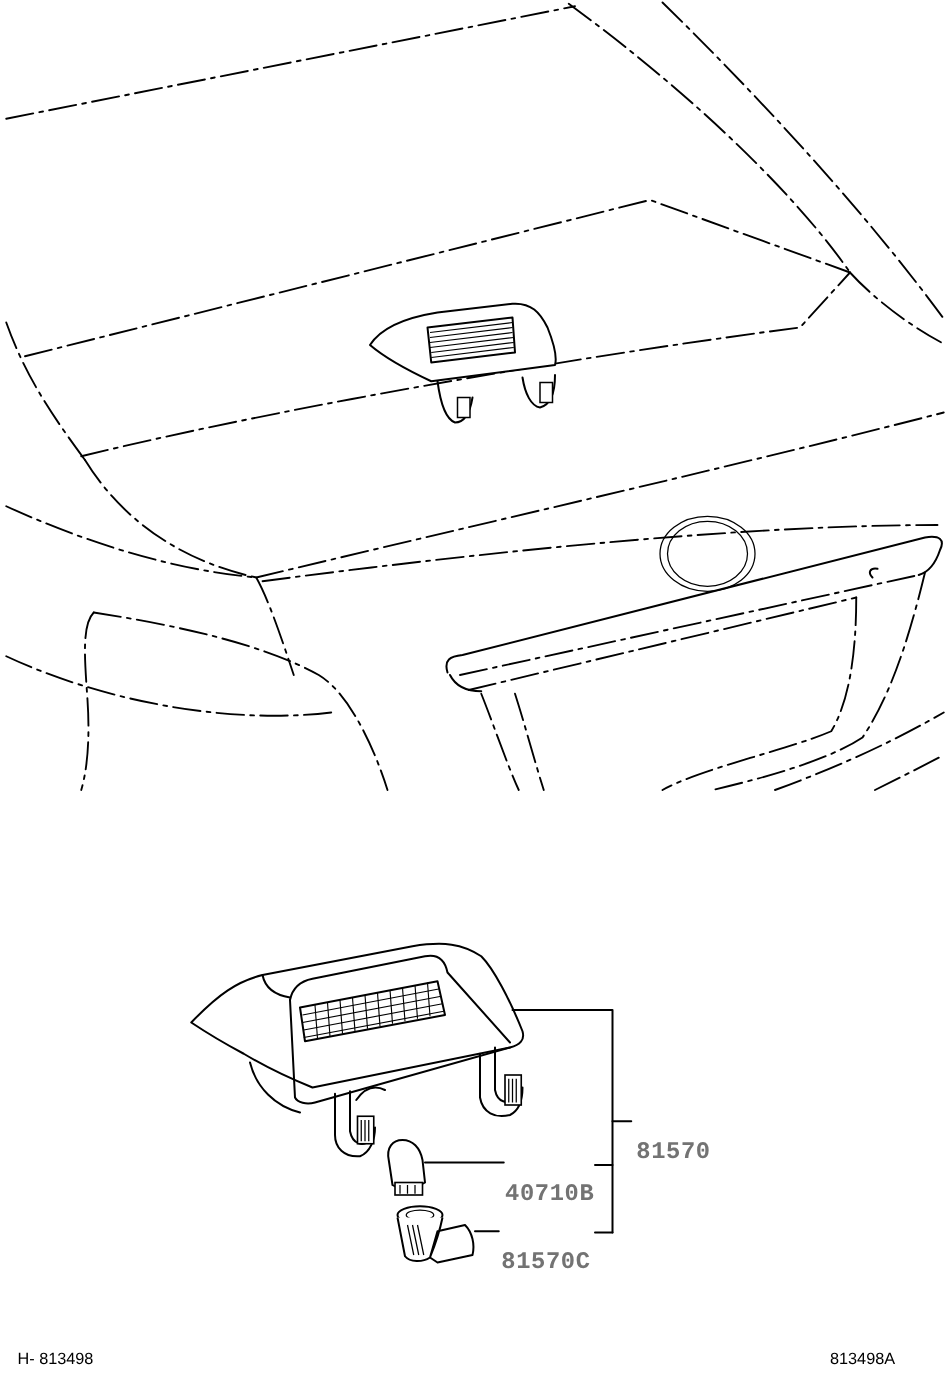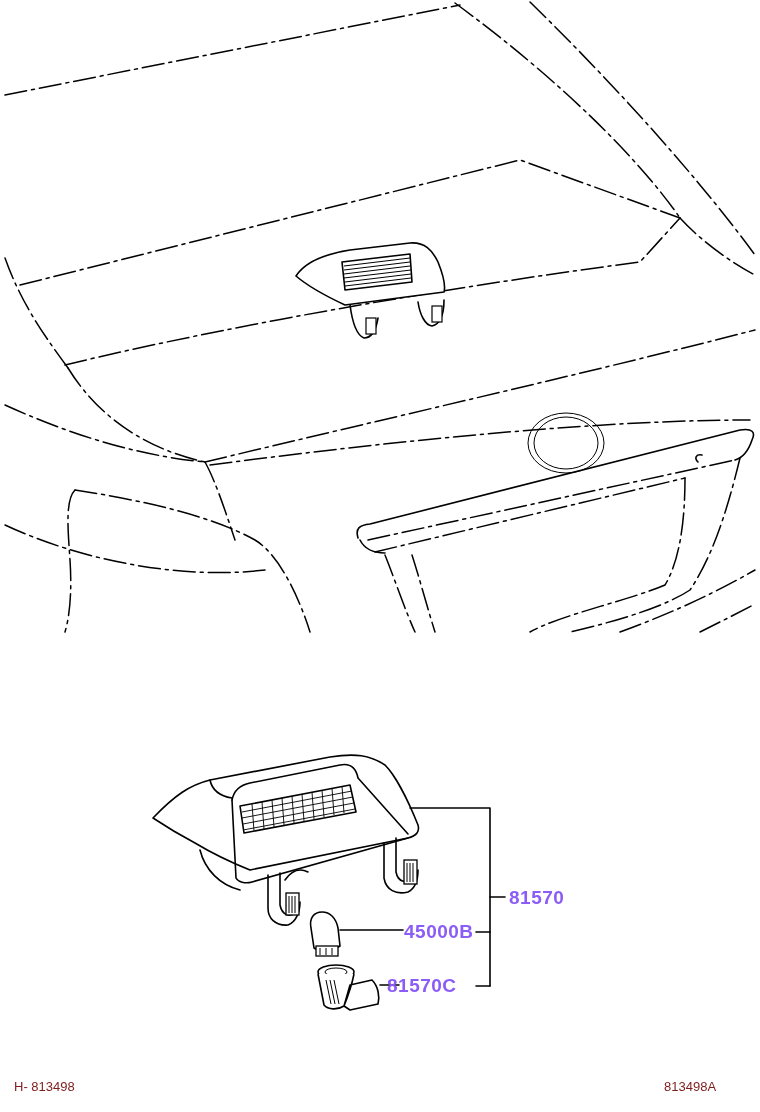--- a/index.html
+++ b/index.html
@@ -2,22 +2,22 @@
 <html><head>
 <meta charset="utf-8">
 <style>
   html, body { margin:0; padding:0; background:#ffffff; }
   body { width:760px; height:1112px; position:relative; overflow:hidden; font-family:"DejaVu Sans", sans-serif; }
   #diagram { position:absolute; left:0; top:0; width:760px; height:1112px; }
   .ln { fill:none; stroke:#000; stroke-width:1.6; stroke-linecap:round; stroke-linejoin:round; }
   .dash { fill:none; stroke:#000; stroke-width:1.5; stroke-dasharray:22 5 3 5; stroke-linecap:round; }
   .thin { fill:none; stroke:#000; stroke-width:1; }
   .fill-w { fill:#fff; stroke:#000; stroke-width:1.6; stroke-linejoin:round; }
-  .label { position:absolute; font-family:Liberation Sans, sans-serif; font-weight:bold; font-size:19px; color:#8b5cf6; line-height:1; letter-spacing:0.5px; }
-  .corner { position:absolute; font-family:"Liberation Sans", sans-serif; font-size:13px; color:#7f1d1d; line-height:1; }
+  .label { position:absolute; font-family:Liberation Mono, monospace; font-weight:bold; font-size:19px; color:#737373; line-height:1; letter-spacing:0.5px;margin-top:24px; }
+  .corner { position:absolute; font-family:"Liberation Sans", sans-serif; font-size:13px; color:#000000; line-height:1; }
 </style>
 </head>
 <body>
 
 <svg id="diagram" viewBox="0 0 760 1112" xmlns="http://www.w3.org/2000/svg">
 
   <g>
 
     <path class="dash" d="M5 95 L460 5"></path>
     <path class="dash" d="M455 3 C560 80 640 160 680 218"></path>
@@ -128,17 +128,17 @@
     <path class="ln" d="M410 808 L490 808 L490 986"></path>
     <path class="ln" d="M490 897 L505 897"></path>
     <path class="ln" d="M340 930 L403 930"></path>
     <path class="ln" d="M476 932 L490 932"></path>
     <path class="ln" d="M380 985 L399 985"></path>
     <path class="ln" d="M476 986 L490 986"></path>
   </g>
 </svg>
 
 <div class="label" style="left:509px; top:888px;">81570</div>
-<div class="label" style="left:404px; top:922px;">45000B</div>
-<div class="label" style="left:387px; top:976px;">81570C</div>
+<div class="label" style="left:404px; top:922px;">40710B</div>
+<div class="label" style="left:401px; top:976px;">81570C</div>
 
 <div class="corner" style="left:14px; top:1080px;">H- 813498</div>
 <div class="corner" style="left:664px; top:1080px;">813498A</div>
 
 </body></html>

